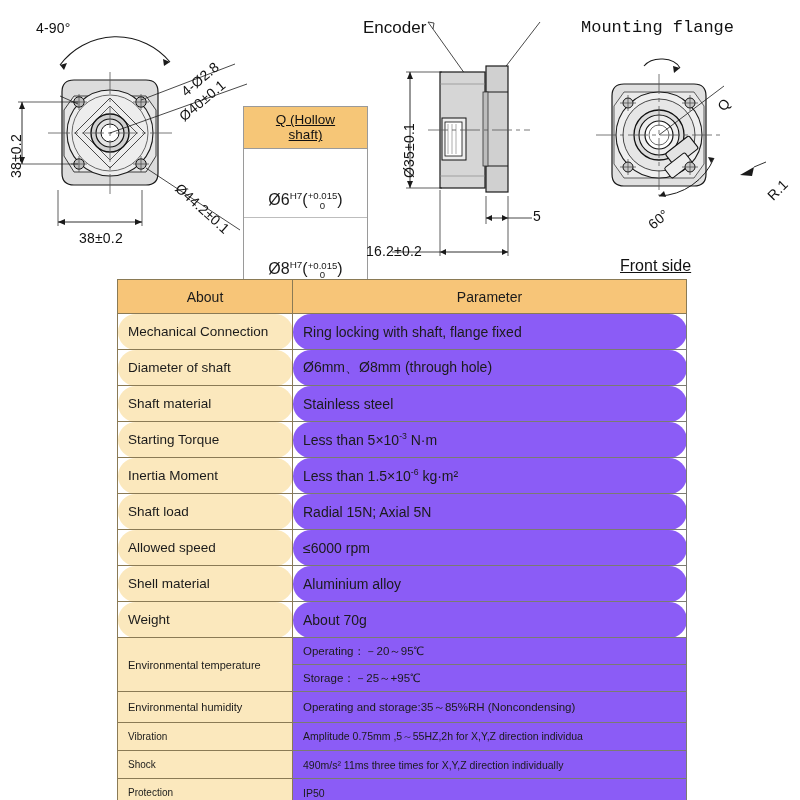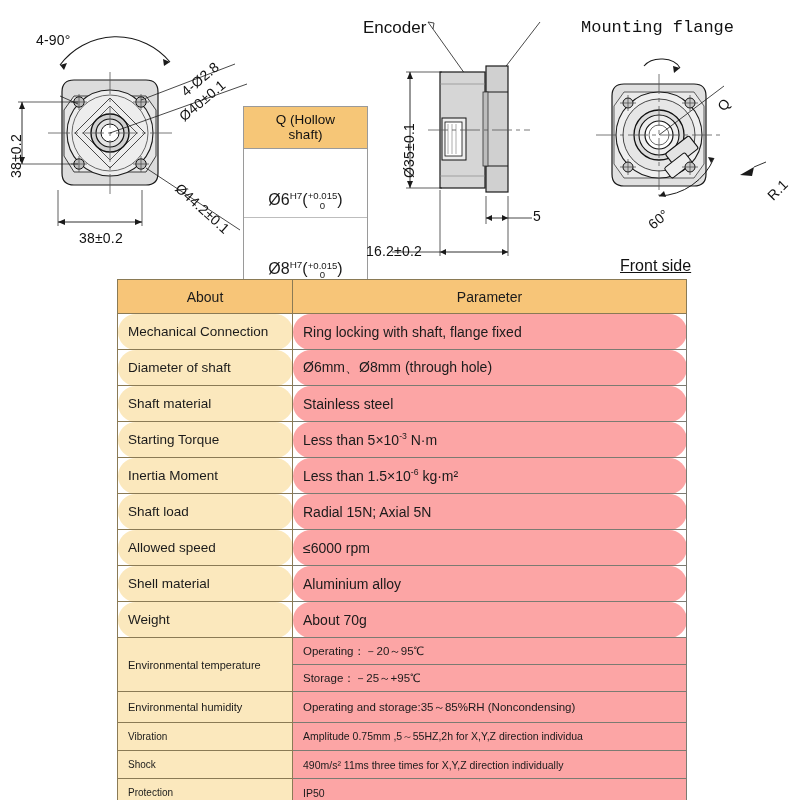--- a/index.html
+++ b/index.html
@@ -38,20 +38,21 @@
     font-size:13px;
     box-sizing:border-box;
   }
   .qtable .qhead{
     background:#f6c677;
     border-bottom:1px solid #9a9a9a;
     text-align:center;
     padding:5px 16px 6px;
     font-size:13.5px;
     color:#111;
+    text-decoration:underline;
   }
   .qtable .qrow{
     border-bottom:1px solid #bdbdbd;
     text-align:center;
     padding:6px 0 7px;
     font-size:16px;
     margin-top:36px;
   }
   .qtable .qrow:last-child{border-bottom:none;}
   .frac{display:inline-block;font-size:.6em;line-height:1em;vertical-align:middle;text-align:center;}
@@ -77,21 +78,21 @@
     text-align:center;
     font-size:14px;
     height:33px;
     border-color:#8a7a55;
   }
   .spec .namecell{
     background:#fbe8bd;
     width:175px;
     border-color:#8a7a55;
   }
-  .spec .valcell{background:#fca5a5;}
+  .spec .valcell{background:#8b5cf6;}
   .r-tall td{height:35px;font-size:14px;border-radius:18px;}
   .r-small td{height:30px;font-size:11.5px;margin-left:43px;}
   .r-xsmall td{height:27px;font-size:10.5px;margin-top:44px;}
   .r-tall .namecell,.r-mid .namecell{font-size:13.5px;}
   .r-small .namecell{font-size:11px;}
   .r-xsmall .namecell{font-size:10px;}
   .sub-a td{height:26px;}
 </style>
 </head>
 <body>
@@ -150,21 +151,21 @@
 
       <path d="M 141 100 L 235 64" stroke-width="0.8"></path>
       <path d="M 110 133 L 247 84" stroke-width="0.8"></path>
 
       <path d="M 146 168 L 240 230" stroke-width="0.8"></path>
 
       <path d="M 60 96 L 78 104" stroke-width="0.8"></path>
     </g>
   </svg>
 
-  <div class="lbl dimtext" style="left:36px;top:32px;">4-90°</div>
+  <div class="lbl dimtext" style="left:36px;top:20px;">4-90°</div>
 
   <div class="lbl dimtext rot-m40" style="left:178px;top:87px;">4-Ø2.8</div>
 
   <div class="lbl dimtext rot-m40" style="left:176px;top:112px;">Ø40±0.1</div>
 
   <div class="lbl dimtext rot-42" style="left:183px;top:180px;">Ø44.2±0.1</div>
 
   <div class="lbl dimtext rot90" style="left:8px;top:178px;">38±0.2</div>
 
   <div class="lbl dimtext" style="left:79px;top:230px;">38±0.2</div>

